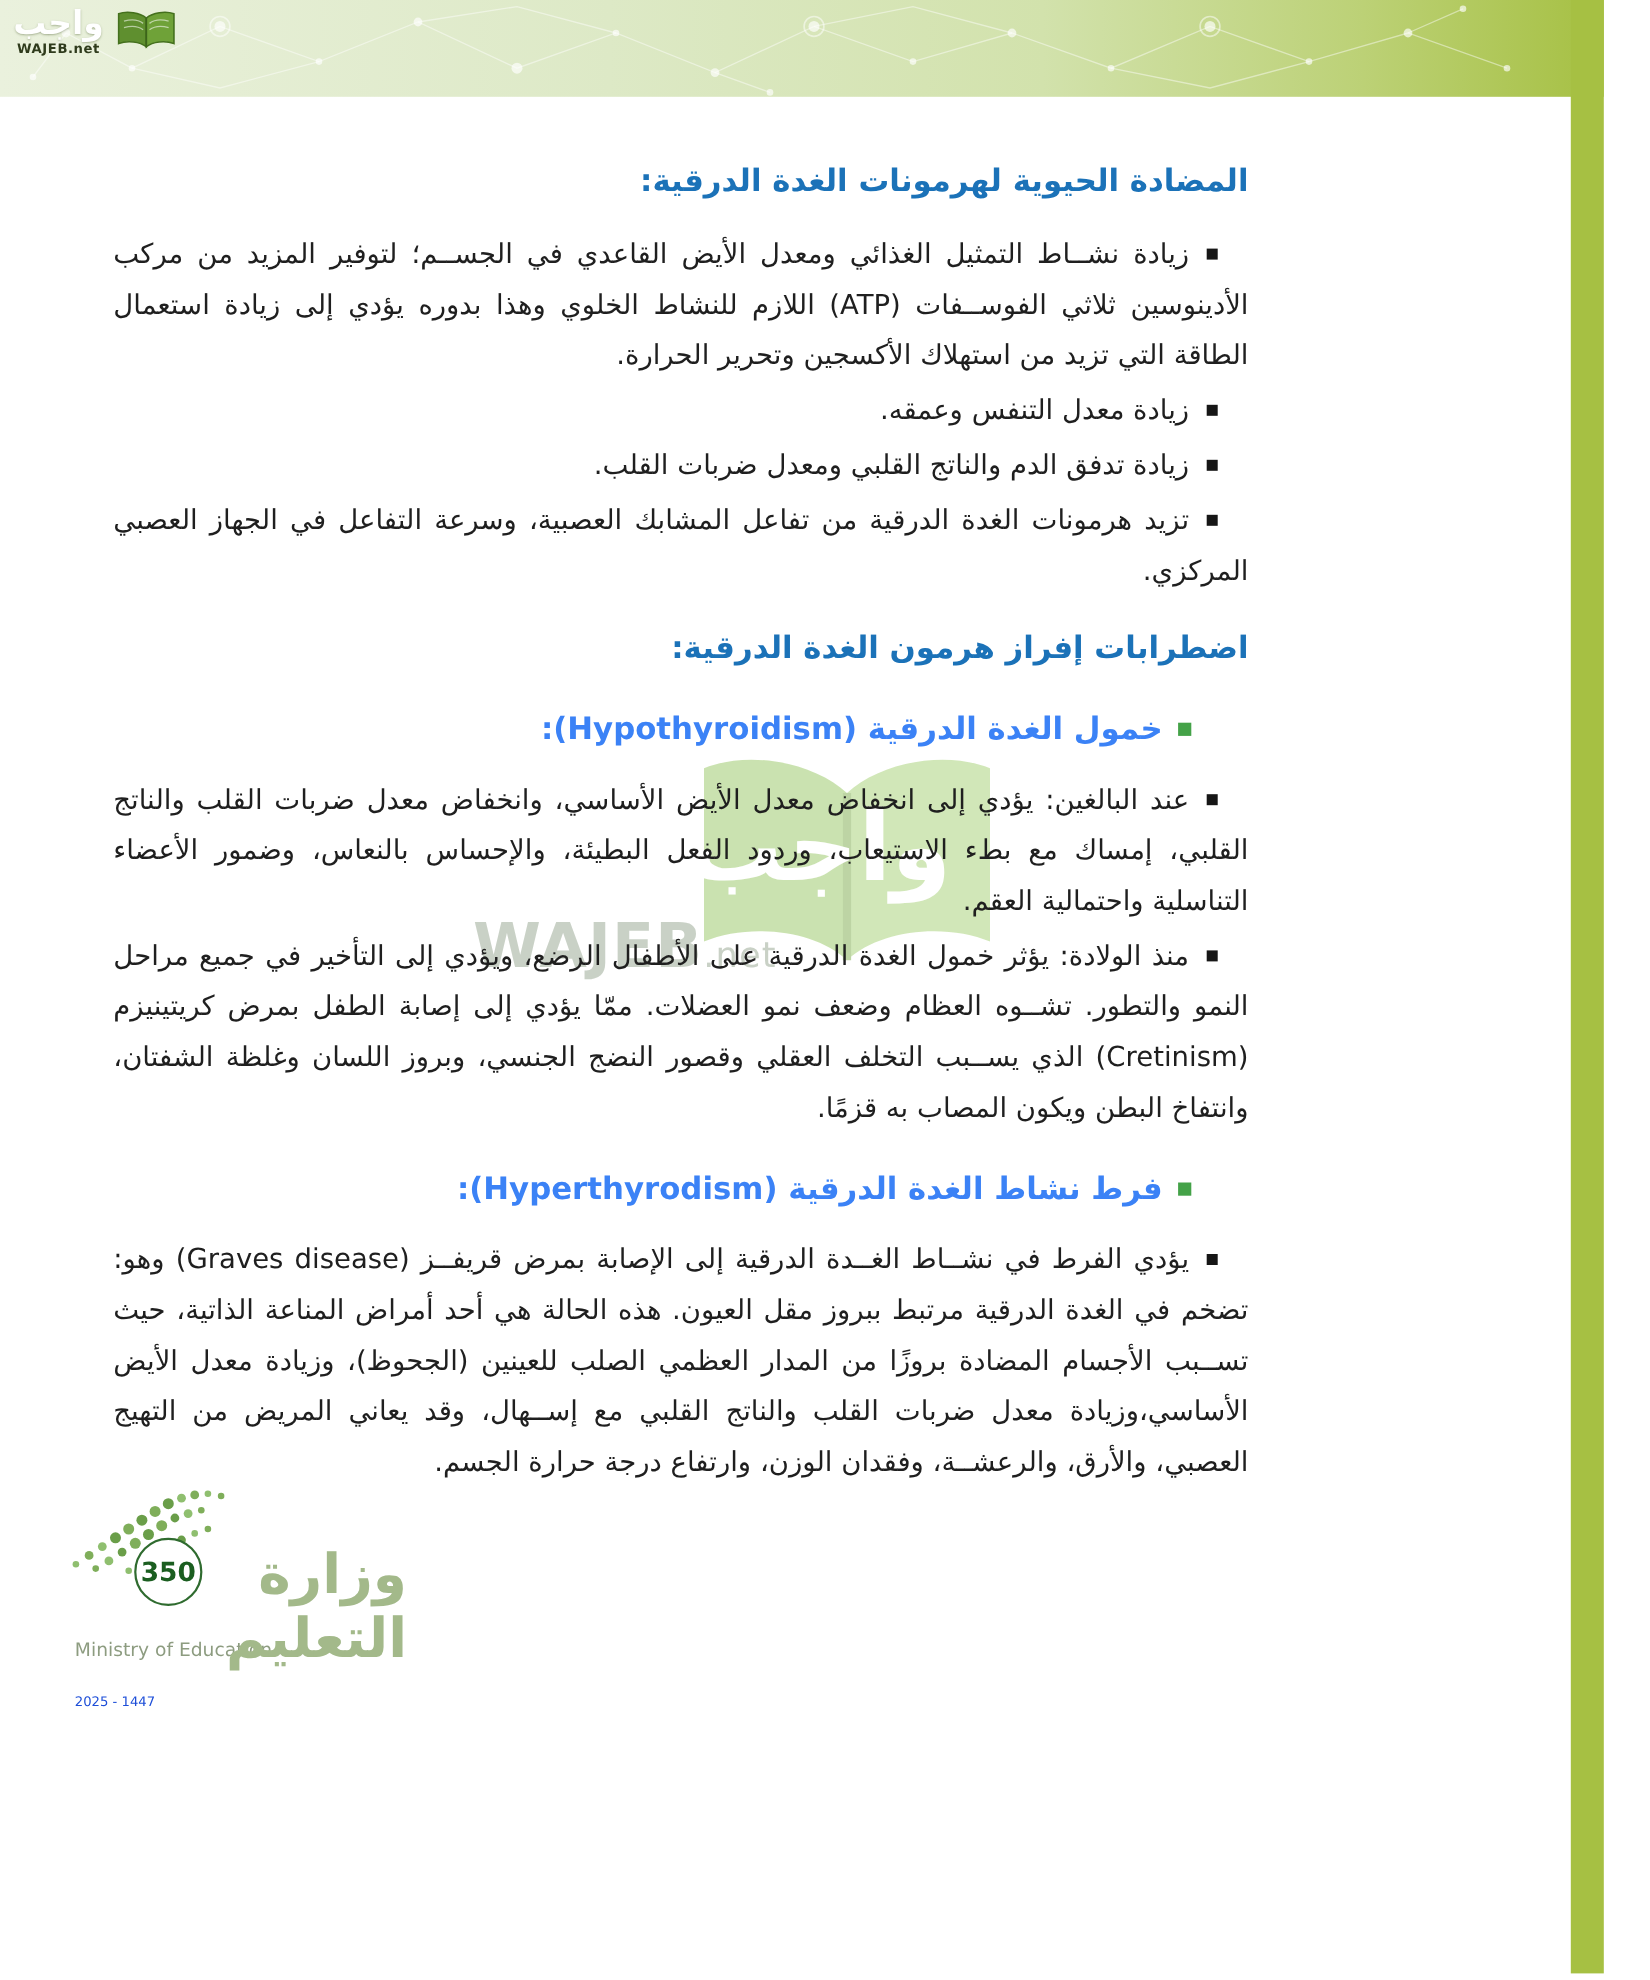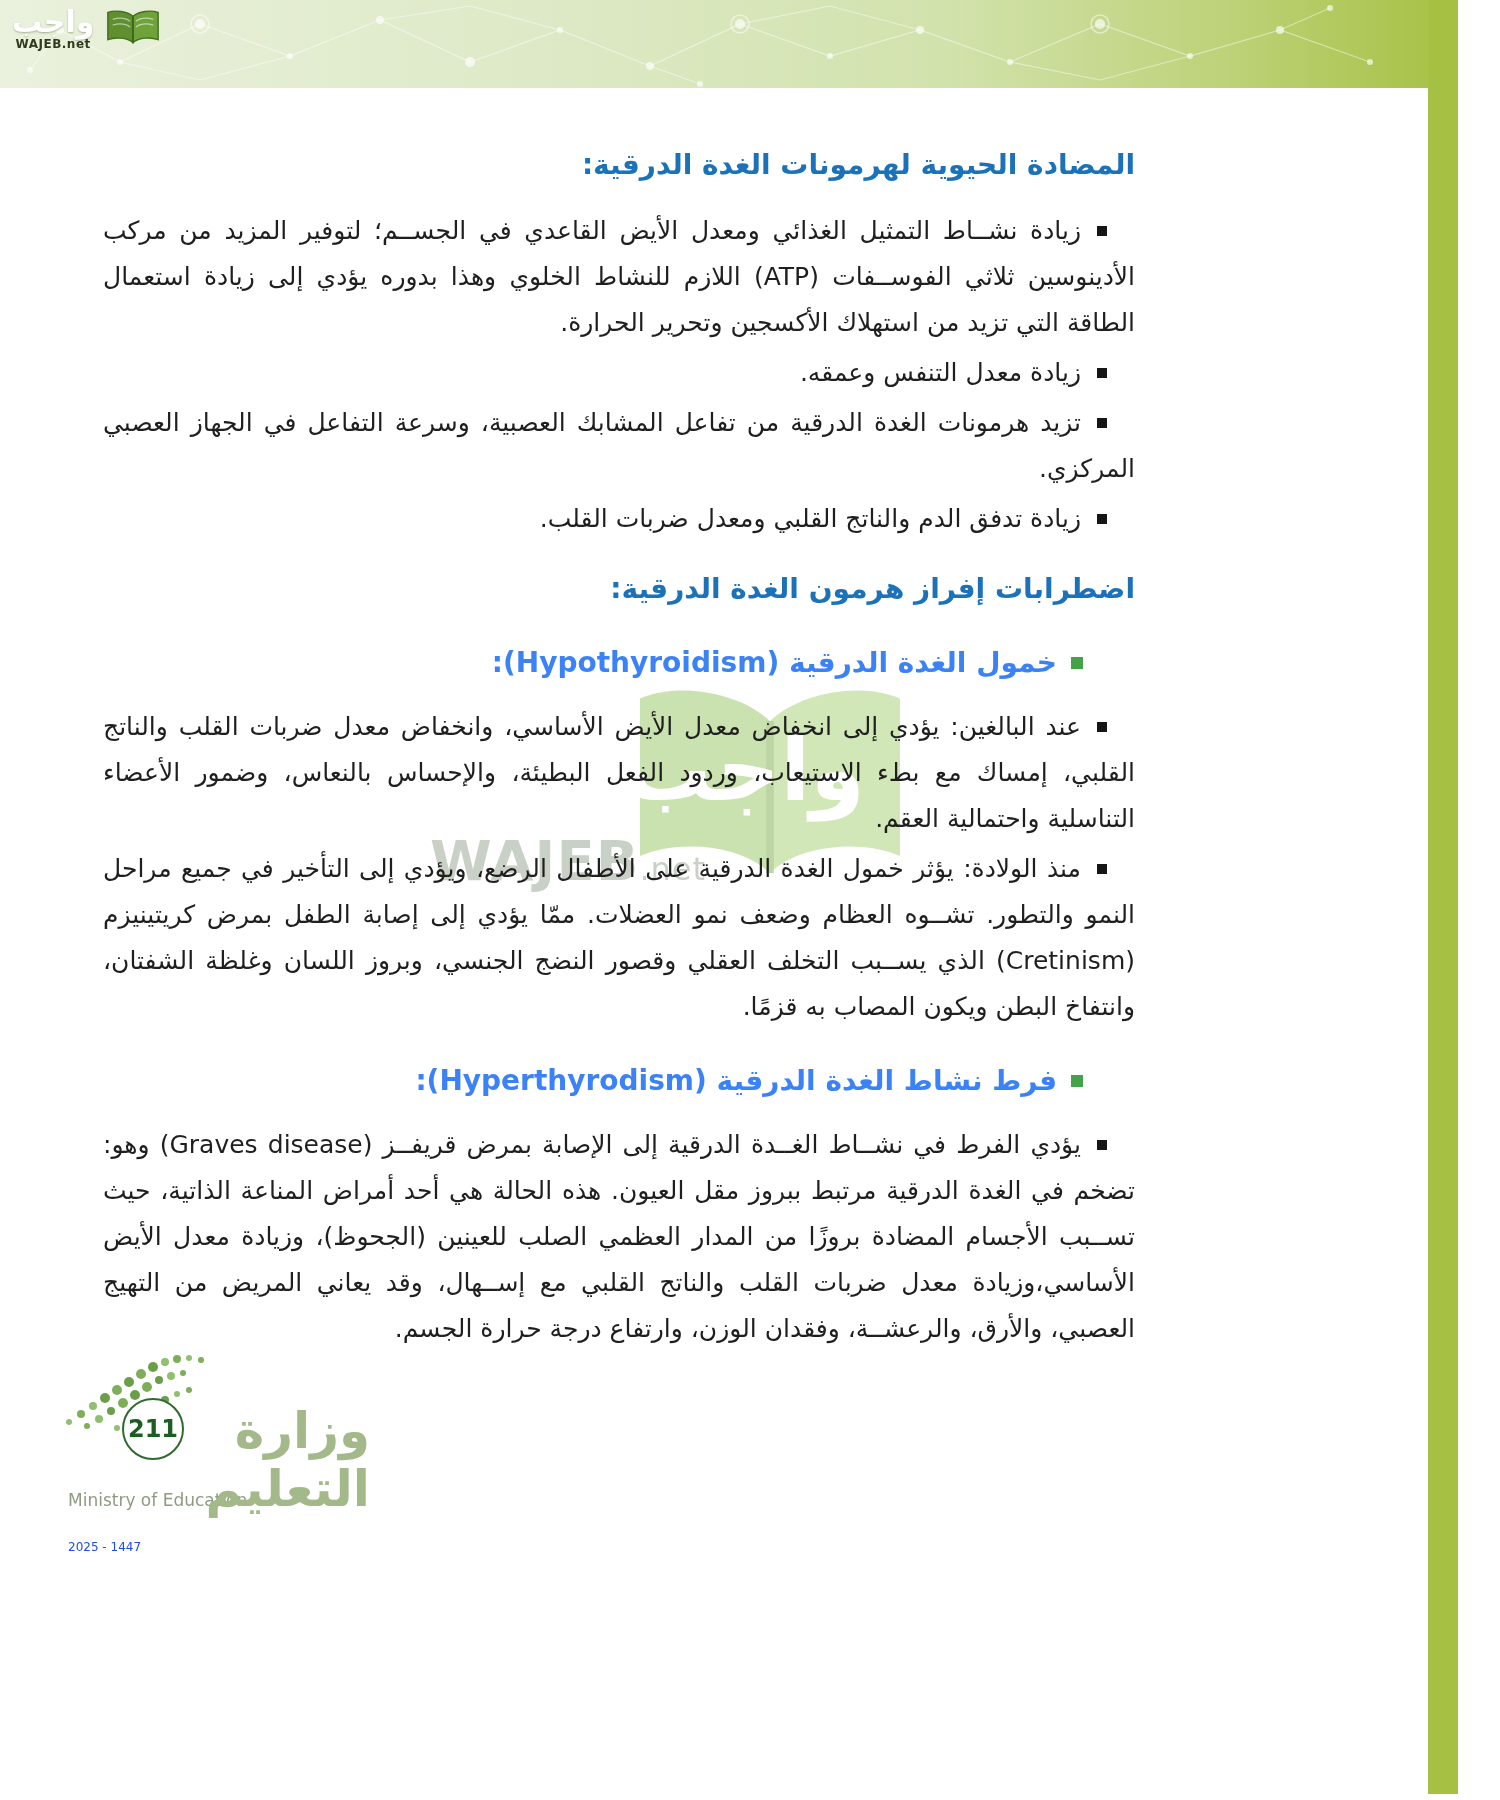--- a/index.html
+++ b/index.html
@@ -141,22 +141,22 @@
   <div class="wm-site"><span>WAJEB</span><span class="tld">.net</span></div>
 </div>
 
 <main class="content">
 
   <h2 class="section-title">المضادة الحيوية لهرمونات الغدة الدرقية:</h2>
 
   <div class="group">
     <p class="bullet"><span class="sq"></span><span>زيادة نشــاط التمثيل الغذائي ومعدل الأيض القاعدي في الجســم؛ لتوفير المزيد من مركب الأدينوسين ثلاثي الفوســفات (ATP) اللازم للنشاط الخلوي وهذا بدوره يؤدي إلى زيادة استعمال الطاقة التي تزيد من استهلاك الأكسجين وتحرير الحرارة.</span></p>
     <p class="bullet"><span class="sq"></span><span>زيادة معدل التنفس وعمقه.</span></p>
+    <p class="bullet"><span class="sq"></span><span>زيادة تدفق الدم والناتج القلبي ومعدل ضربات القلب.</span></p>
     <p class="bullet"><span class="sq"></span><span>تزيد هرمونات الغدة الدرقية من تفاعل المشابك العصبية، وسرعة التفاعل في الجهاز العصبي المركزي.</span></p>
-    <p class="bullet"><span class="sq"></span><span>زيادة تدفق الدم والناتج القلبي ومعدل ضربات القلب.</span></p>
   </div>
 
   <h2 class="section-title second">اضطرابات إفراز هرمون الغدة الدرقية:</h2>
 
   <h3 class="subhead"><span class="sq"></span><span>خمول الغدة الدرقية (Hypothyroidism):</span></h3>
 
   <div class="group">
     <p class="bullet"><span class="sq"></span><span>عند البالغين: يؤدي إلى انخفاض معدل الأيض الأساسي، وانخفاض معدل ضربات القلب والناتج القلبي، إمساك مع بطء الاستيعاب، وردود الفعل البطيئة، والإحساس بالنعاس، وضمور الأعضاء التناسلية واحتمالية العقم.</span></p>
     <p class="bullet"><span class="sq"></span><span>منذ الولادة: يؤثر خمول الغدة الدرقية على الأطفال الرضع، ويؤدي إلى التأخير في جميع مراحل النمو والتطور. تشــوه العظام وضعف نمو العضلات. ممّا يؤدي إلى إصابة الطفل بمرض كريتينيزم (Cretinism) الذي يســبب التخلف العقلي وقصور النضج الجنسي، وبروز اللسان وغلظة الشفتان، وانتفاخ البطن ويكون المصاب به قزمًا.</span></p>
   </div>
@@ -199,18 +199,18 @@
         <circle cx="98" cy="58" r="4" fill="#7fae5a"></circle>
       <circle cx="110" cy="52" r="4" fill="#6a9e49"></circle>
         <circle cx="122" cy="46" r="3" fill="#8fbf6f"></circle>
       <circle cx="134" cy="42" r="3" fill="#7fae5a"></circle>
     </g>
   </svg>
 
   <div class="moe-wordmark">وزارة التعليم</div>
 
   <div class="page-circle">
-    <span class="page-number">211</span>
+    <span class="page-number">350</span>
   </div>
 
   <div class="moe-en">Ministry of Education</div>
   <div class="moe-years">2025 - 1447</div>
 </div>
 
 </body></html>

